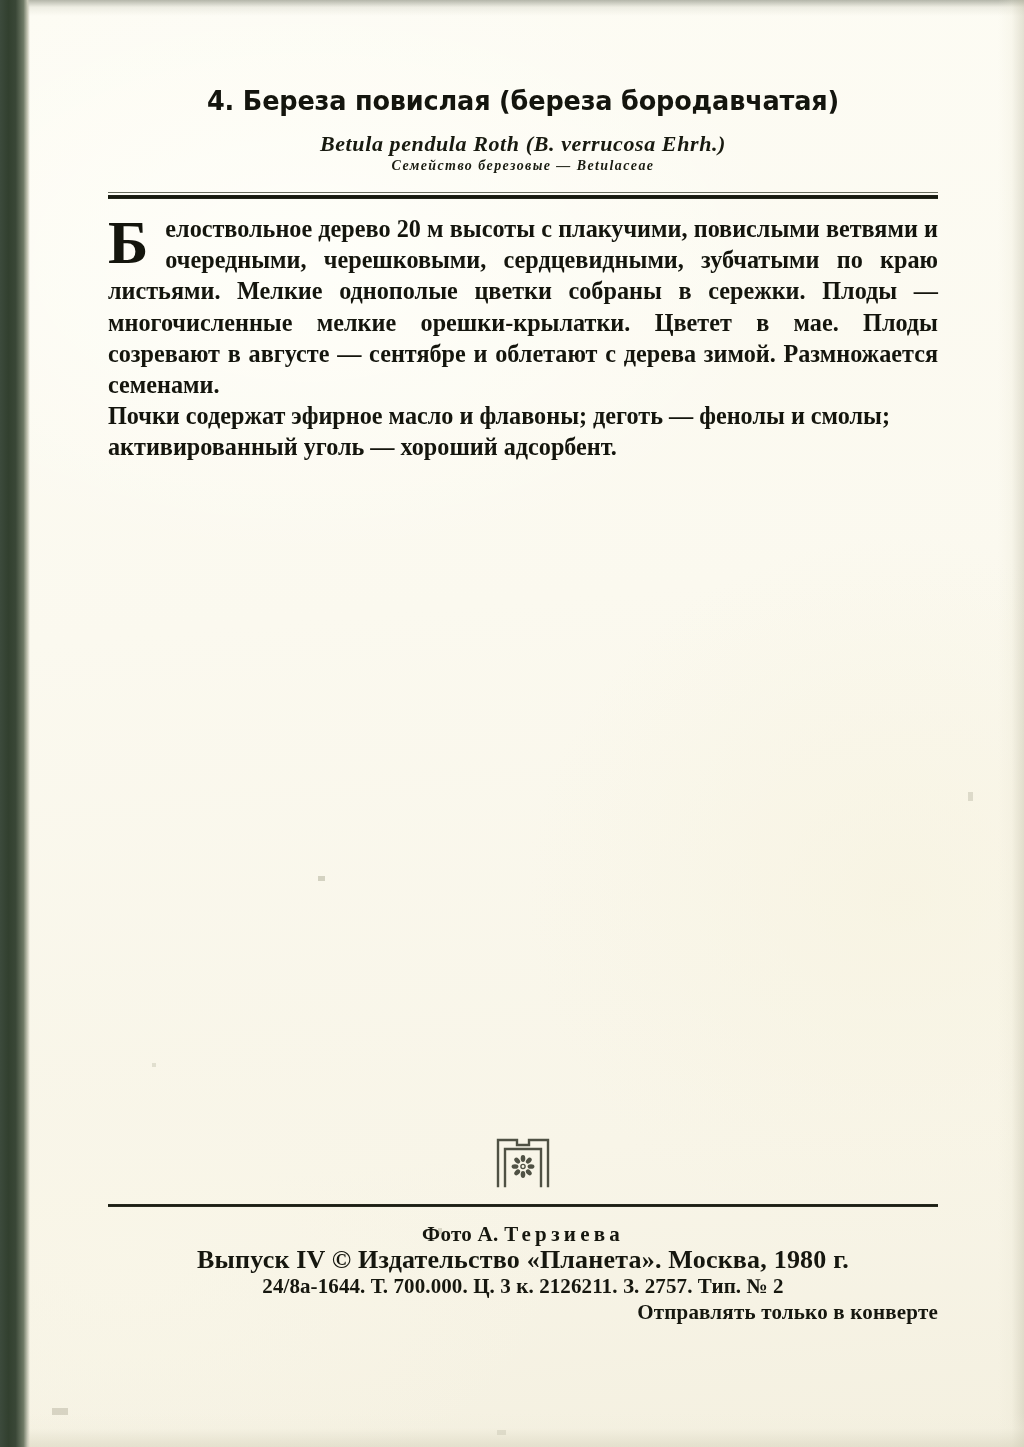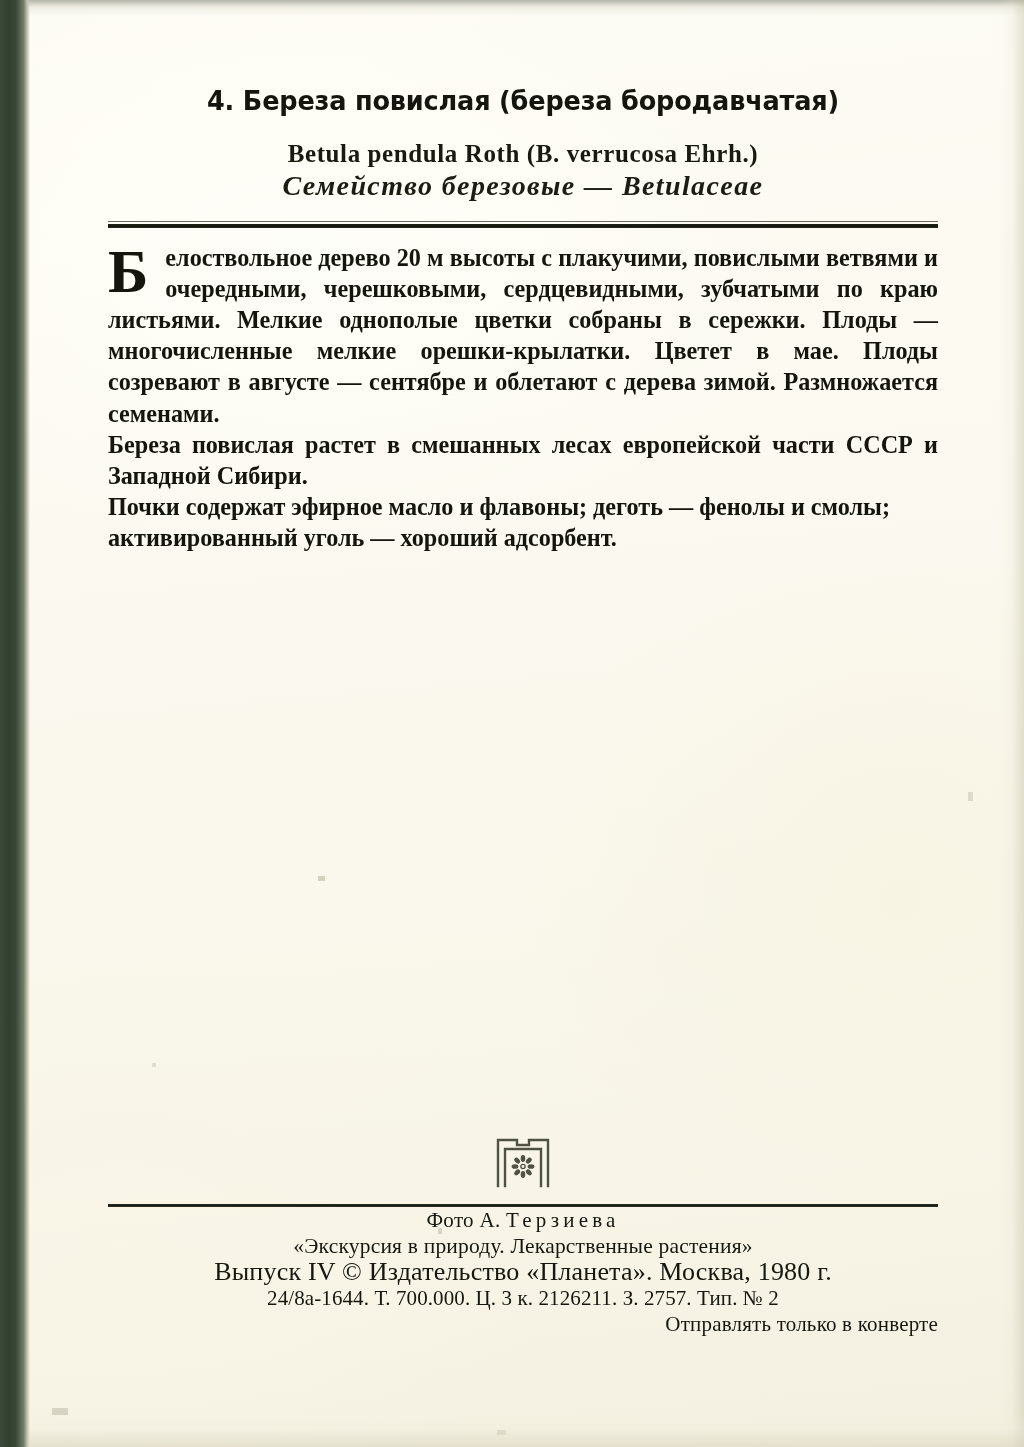--- a/index.html
+++ b/index.html
@@ -82,34 +82,35 @@
     font-family: "DejaVu Sans", "Liberation Sans", sans-serif;
     font-weight: 700;
     font-size: 26.5px;
     letter-spacing: -0.2px;
     color: #14150e;
     white-space: nowrap;
     line-height: 1.12;
     transform: scaleX(0.965);
   }
   #title-latin {
-    margin-top: 24px;
-    font-family: "Liberation Serif", "DejaVu Serif", serif;
-    font-weight: 700;
-    font-size: 25px;
+    margin-top: 15px;
+    font-family: "Liberation Serif", "DejaVu Serif", serif;
+    font-style: italic;
+    font-weight: 700;
+    font-size: 22px;
     letter-spacing: 0.6px;
     color: #181a10;
     line-height: 1.15;
   }
   #title-family {
     margin-top: 2px;
     font-family: "Liberation Serif", "DejaVu Serif", serif;
     font-style: italic;
     font-weight: 600;
-    font-size: 28px;
+    font-size: 14px;
     letter-spacing: 1.4px;
     color: #1b1d12;
     line-height: 1.15;
   }
 
   
   #rule-top {
     margin-top: 18px;
     width: 100%;
   }
@@ -177,22 +178,23 @@
     top: 1204px;
     width: 100%;
     text-align: center;
   }
   #rule-bottom {
     height: 3px;
     background: linear-gradient(180deg, #2a2d20 0%, #171911 65%, #3a3d2e 100%);
     width: 100%;
   }
   #footer-lines {
-    font-family: "Liberation Serif", "DejaVu Serif", serif;
-    font-weight: 400;
+    margin-top: 14px;
+    font-family: "Liberation Serif", "DejaVu Serif", serif;
+    font-weight: 700;
     color: #16170f;
   }
   .footer-line {
     line-height: 26px;
     white-space: nowrap;
   }
   #footer-photo {
     font-size: 21px;
     letter-spacing: 0.3px;
   }
@@ -244,23 +246,20 @@
       <div class="hair"></div>
       <div class="thick"></div>
     </div>
 
     <div id="body-copy">
 
       <p id="para-description">
         <span id="dropcap">Б</span><span>елоствольное дерево 20 м высоты с плакучими, повислыми ветвями и очередными, черешковыми, сердцевидными, зубчатыми по краю листьями. Мелкие однополые цветки собраны в сережки. Плоды — многочисленные мелкие орешки-крылатки. Цветет в мае. Плоды созревают в августе — сентябре и облетают с дерева зимой. Размножается семенами.</span>
       </p>
 
-      <p>
-        <span>Береза повислая растет в смешанных лесах европейской части СССР и Западной Сибири.</span>
-      </p>
 
 
       <p>
         <span>Почки содержат эфирное масло и флавоны; деготь — фенолы и смолы; активированный уголь — хороший адсорбент.</span>
       </p>
 
 
     </div>
 
     <div id="printers-mark">
@@ -287,21 +286,20 @@
     </div>
 
     <div id="footer">
       <div id="rule-bottom"></div>
       <div id="footer-lines">
 
         <div class="footer-line" id="footer-photo">
           <span>Фото А. </span><span class="spaced">Терзиева</span>
         </div>
 
-        <div class="footer-line" id="footer-series">«Экскурсия в природу. Лекарственные растения»</div>
 
         <div class="footer-line" id="footer-publisher">Выпуск IV © Издательство «Планета». Москва, 1980 г.</div>
 
         <div class="footer-line" id="footer-imprint">24/8а-1644. Т. 700.000. Ц. 3 к. 2126211. З. 2757. Тип. № 2</div>
 
         <div class="footer-line" id="footer-envelope">Отправлять только в конверте</div>
 
       </div>
     </div>
 

